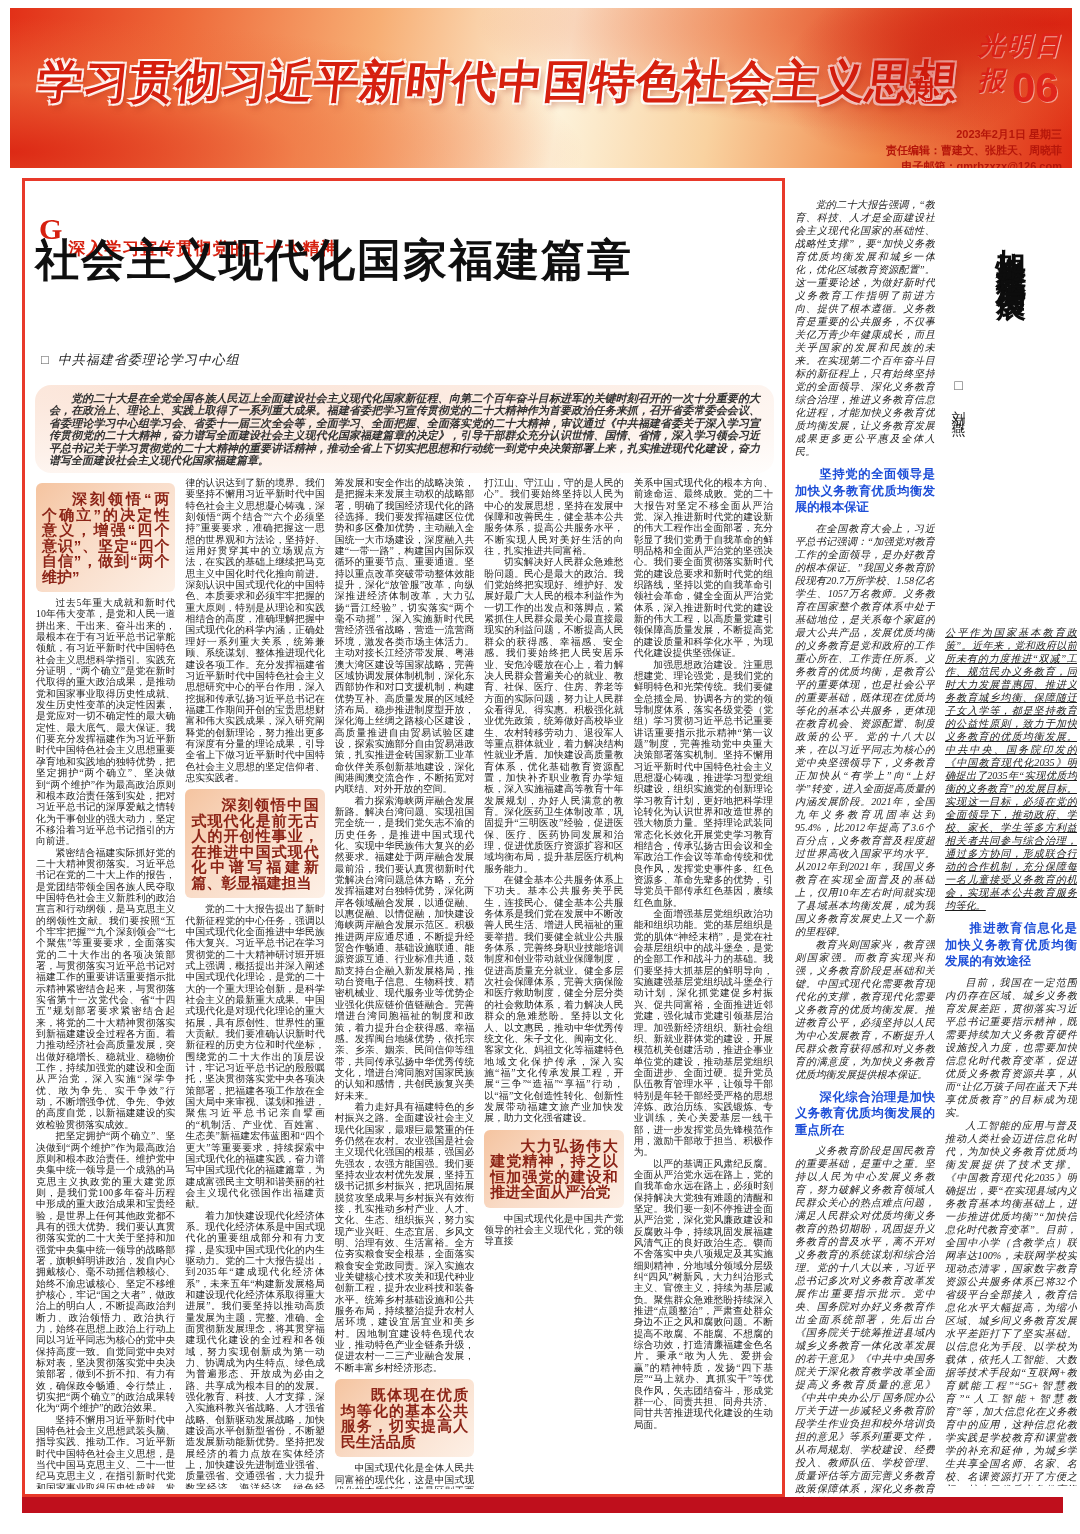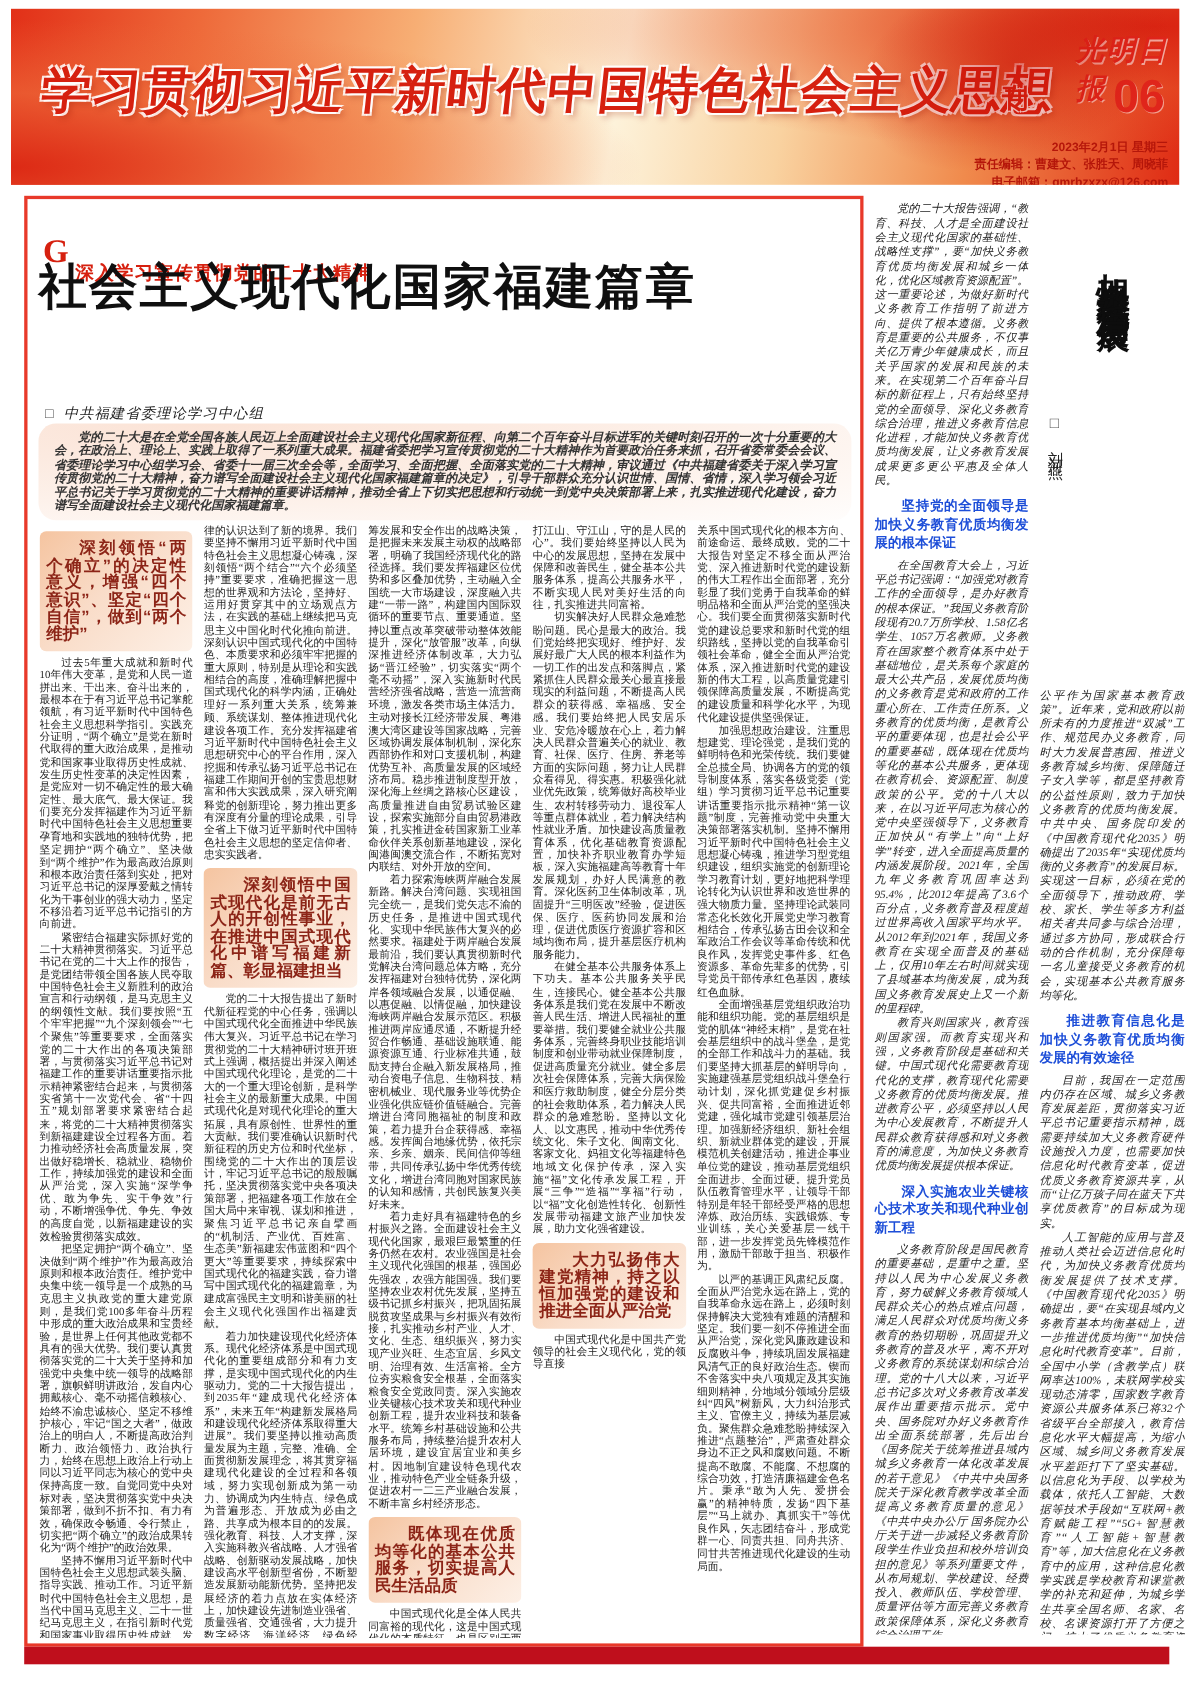--- a/index.html
+++ b/index.html
@@ -33,43 +33,43 @@
 
   
   .main-frame { position:absolute; left:22px; top:178px; width:763px; height:1319px; border:3px solid #e8392a; background:#fff; }
   .bottom-bar { position:absolute; left:22px; top:1497px; width:1041px; height:16px; background:#bf0f1c; }
 
   .kicker { position:absolute; left:14px; top:16px; display:flex; align-items:center; gap:6px; }
   .g-logo { font-family:"Liberation Serif",serif; font-weight:bold; font-size:30px; color:#d6200f; line-height:28px; }
   .kicker-text { font-family:"Liberation Sans","DejaVu Sans",sans-serif; font-weight:bold; font-size:17px; color:#d6200f; letter-spacing:1px;margin-top:40px; }
   .headline { position:absolute; left:10px; top:52px; font-weight:900; color:#0f0f0f; font-size:44px;
       line-height:56px; letter-spacing:2px; font-family:"Liberation Serif","DejaVu Serif",serif; }
-  .byline { position:absolute; left:16px; top:186px; font-size:13px; color:#222; font-style:italic; letter-spacing:1px; }
+  .byline { position:absolute; left:16px; top:170px; font-size:13px; color:#222; font-style:italic; letter-spacing:1px; }
   .byline .sq { font-style:normal; color:#555; margin-right:8px; }
   .lead { position:absolute; left:10px; top:204px; width:739px; height:88px; padding:7px 14px 6px;
       border-radius:16px; background:radial-gradient(120% 150% at 20% 0%, #fbe3d6 0%, #fdf1ea 55%, #ffffff 100%);
       font-style:italic; font-weight:bold; font-size:11px; line-height:12.4px; color:#333;
       text-align:justify; text-indent:2em; }
 
   .columns { position:absolute; left:11px; top:296px; width:737px; height:1012px; display:flex; gap:10px; }
   .col { flex:1 1 0; overflow:hidden; height:1012px; }
   .para { font-size:9.8px; line-height:11.35px; color:#1c1c1c; text-align:justify; text-indent:2em; }
   .para.cont { text-indent:0; }
   .subhead { background:linear-gradient(135deg,#f5c4a0 0%,#f9dcc8 45%,#fdf0e6 100%); border-radius:6px;
       color:#8c2417; font-family:"Liberation Sans","DejaVu Sans",sans-serif; font-weight:bold;
       font-size:15px; line-height:15.5px; padding:8px 6px; margin:6px 0 5px; text-align:justify; text-indent:2em; }
 
   
   .sidebar { position:absolute; left:793px; top:180px; width:285px; height:1312px; }
   .side-col { position:absolute; overflow:hidden; }
-  .side-left { left:2px; top:4px; width:140px; height:1302px; }
+  .side-left { left:2px; top:18px; width:140px; height:1302px; }
   .side-right { left:152px; top:446px; width:132px; height:860px; }
   .side-para { font-size:10.2px; line-height:13px; color:#1c1c1c; font-style:italic;
       text-align:justify; text-indent:2em; }
-  .side-para.cont { text-indent:0; }
+  .side-para.cont { text-indent:0;text-decoration:underline; }
   .side-subhead { font-family:"Liberation Sans","DejaVu Sans",sans-serif; font-weight:bold; font-style:normal;
       font-size:12.3px; line-height:16.5px; color:#1d4ed8; margin:8px 0 6px; text-align:justify; text-indent:2em; }
   .side-title { position:absolute; left:192px; top:44px; writing-mode:vertical-rl; font-weight:900;
       font-size:30px; line-height:52px; letter-spacing:4px; color:#0d0d0d;
       font-family:"Liberation Serif","DejaVu Serif",serif; height:380px; }
   .side-author { position:absolute; left:156px; top:198px; writing-mode:vertical-rl; font-size:14px;
       color:#222; letter-spacing:6px; }
   .side-author .sq { color:#555; }
 </style>
 </head>
@@ -143,21 +143,21 @@
   <div class="sidebar">
     <div class="side-title">加快义务教育优质均衡发展</div>
     <div class="side-author">
       <span class="sq">□</span><span>刘河燕</span>
     </div>
     <div class="side-col side-left">
       <p class="side-para">党的二十大报告强调，“教育、科技、人才是全面建设社会主义现代化国家的基础性、战略性支撑”，要“加快义务教育优质均衡发展和城乡一体化，优化区域教育资源配置”。这一重要论述，为做好新时代义务教育工作指明了前进方向、提供了根本遵循。义务教育是重要的公共服务，不仅事关亿万青少年健康成长，而且关乎国家的发展和民族的未来。在实现第二个百年奋斗目标的新征程上，只有始终坚持党的全面领导、深化义务教育综合治理，推进义务教育信息化进程，才能加快义务教育优质均衡发展，让义务教育发展成果更多更公平惠及全体人民。</p>
       <div class="side-subhead">坚持党的全面领导是加快义务教育优质均衡发展的根本保证</div>
       <p class="side-para">在全国教育大会上，习近平总书记强调：“加强党对教育工作的全面领导，是办好教育的根本保证。”我国义务教育阶段现有20.7万所学校、1.58亿名学生、1057万名教师。义务教育在国家整个教育体系中处于基础地位，是关系每个家庭的最大公共产品，发展优质均衡的义务教育是党和政府的工作重心所在、工作责任所系。义务教育的优质均衡，是教育公平的重要体现，也是社会公平的重要基础，既体现在优质均等化的基本公共服务，更体现在教育机会、资源配置、制度政策的公平。党的十八大以来，在以习近平同志为核心的党中央坚强领导下，义务教育正加快从“有学上”向“上好学”转变，进入全面提高质量的内涵发展阶段。2021年，全国九年义务教育巩固率达到95.4%，比2012年提高了3.6个百分点，义务教育普及程度超过世界高收入国家平均水平。从2012年到2021年，我国义务教育在实现全面普及的基础上，仅用10年左右时间就实现了县域基本均衡发展，成为我国义务教育发展史上又一个新的里程碑。</p>
       <p class="side-para">教育兴则国家兴，教育强则国家强。而教育实现兴和强，义务教育阶段是基础和关键。中国式现代化需要教育现代化的支撑，教育现代化需要义务教育的优质均衡发展。推进教育公平，必须坚持以人民为中心发展教育，不断提升人民群众教育获得感和对义务教育的满意度，为加快义务教育优质均衡发展提供根本保证。</p>
-      <div class="side-subhead">深入实施农业关键核心技术攻关和现代种业创新工程</div>
+      <div class="side-subhead">深化综合治理是加快义务教育优质均衡发展的重点所在</div>
       <p class="side-para">义务教育阶段是国民教育的重要基础，是重中之重。坚持以人民为中心发展义务教育，努力破解义务教育领域人民群众关心的热点难点问题，满足人民群众对优质均衡义务教育的热切期盼，巩固提升义务教育的普及水平，离不开对义务教育的系统谋划和综合治理。党的十八大以来，习近平总书记多次对义务教育改革发展作出重要指示批示。党中央、国务院对办好义务教育作出全面系统部署，先后出台《国务院关于统筹推进县域内城乡义务教育一体化改革发展的若干意见》《中共中央国务院关于深化教育教学改革全面提高义务教育质量的意见》《中共中央办公厅 国务院办公厅关于进一步减轻义务教育阶段学生作业负担和校外培训负担的意见》等系列重要文件，从布局规划、学校建设、经费投入、教师队伍、学校管理、质量评估等方面完善义务教育政策保障体系，深化义务教育综合治理工作。</p>
 
     </div>
     <div class="side-col side-right">
       <p class="side-para cont">公平作为国家基本教育政策”。近年来，党和政府以前所未有的力度推进“双减”工作、规范民办义务教育，同时大力发展普惠园、推进义务教育城乡均衡、保障随迁子女入学等，都是坚持教育的公益性原则，致力于加快义务教育的优质均衡发展。中共中央、国务院印发的《中国教育现代化2035》明确提出了2035年“实现优质均衡的义务教育”的发展目标。实现这一目标，必须在党的全面领导下，推动政府、学校、家长、学生等多方利益相关者共同参与综合治理，通过多方协同，形成联合行动的合作机制，充分保障每一名儿童接受义务教育的机会，实现基本公共教育服务均等化。</p>
       <div class="side-subhead">推进教育信息化是加快义务教育优质均衡发展的有效途径</div>
       <p class="side-para">目前，我国在一定范围内仍存在区域、城乡义务教育发展差距，贯彻落实习近平总书记重要指示精神，既需要持续加大义务教育硬件设施投入力度，也需要加快信息化时代教育变革，促进优质义务教育资源共享，从而“让亿万孩子同在蓝天下共享优质教育”的目标成为现实。</p>
       <p class="side-para">人工智能的应用与普及推动人类社会迈进信息化时代，为加快义务教育优质均衡发展提供了技术支撑。《中国教育现代化2035》明确提出，要“在实现县域内义务教育基本均衡基础上，进一步推进优质均衡”“加快信息化时代教育变革”。目前，全国中小学（含教学点）联网率达100%，未联网学校实现动态清零，国家数字教育资源公共服务体系已将32个省级平台全部接入，教育信息化水平大幅提高，为缩小区域、城乡间义务教育发展水平差距打下了坚实基础。以信息化为手段、以学校为载体，依托人工智能、大数据等技术手段如“互联网+教育赋能工程”“5G+智慧教育”“人工智能+智慧教育”等，加大信息化在义务教育中的应用，这种信息化教学实践是学校教育和课堂教学的补充和延伸，为城乡学生共享全国名师、名家、名校、名课资源打开了方便之门，扩大了优质义务教育资源的覆盖面，有力推动了义务教育的优质均衡发展。</p>
 
     </div>

